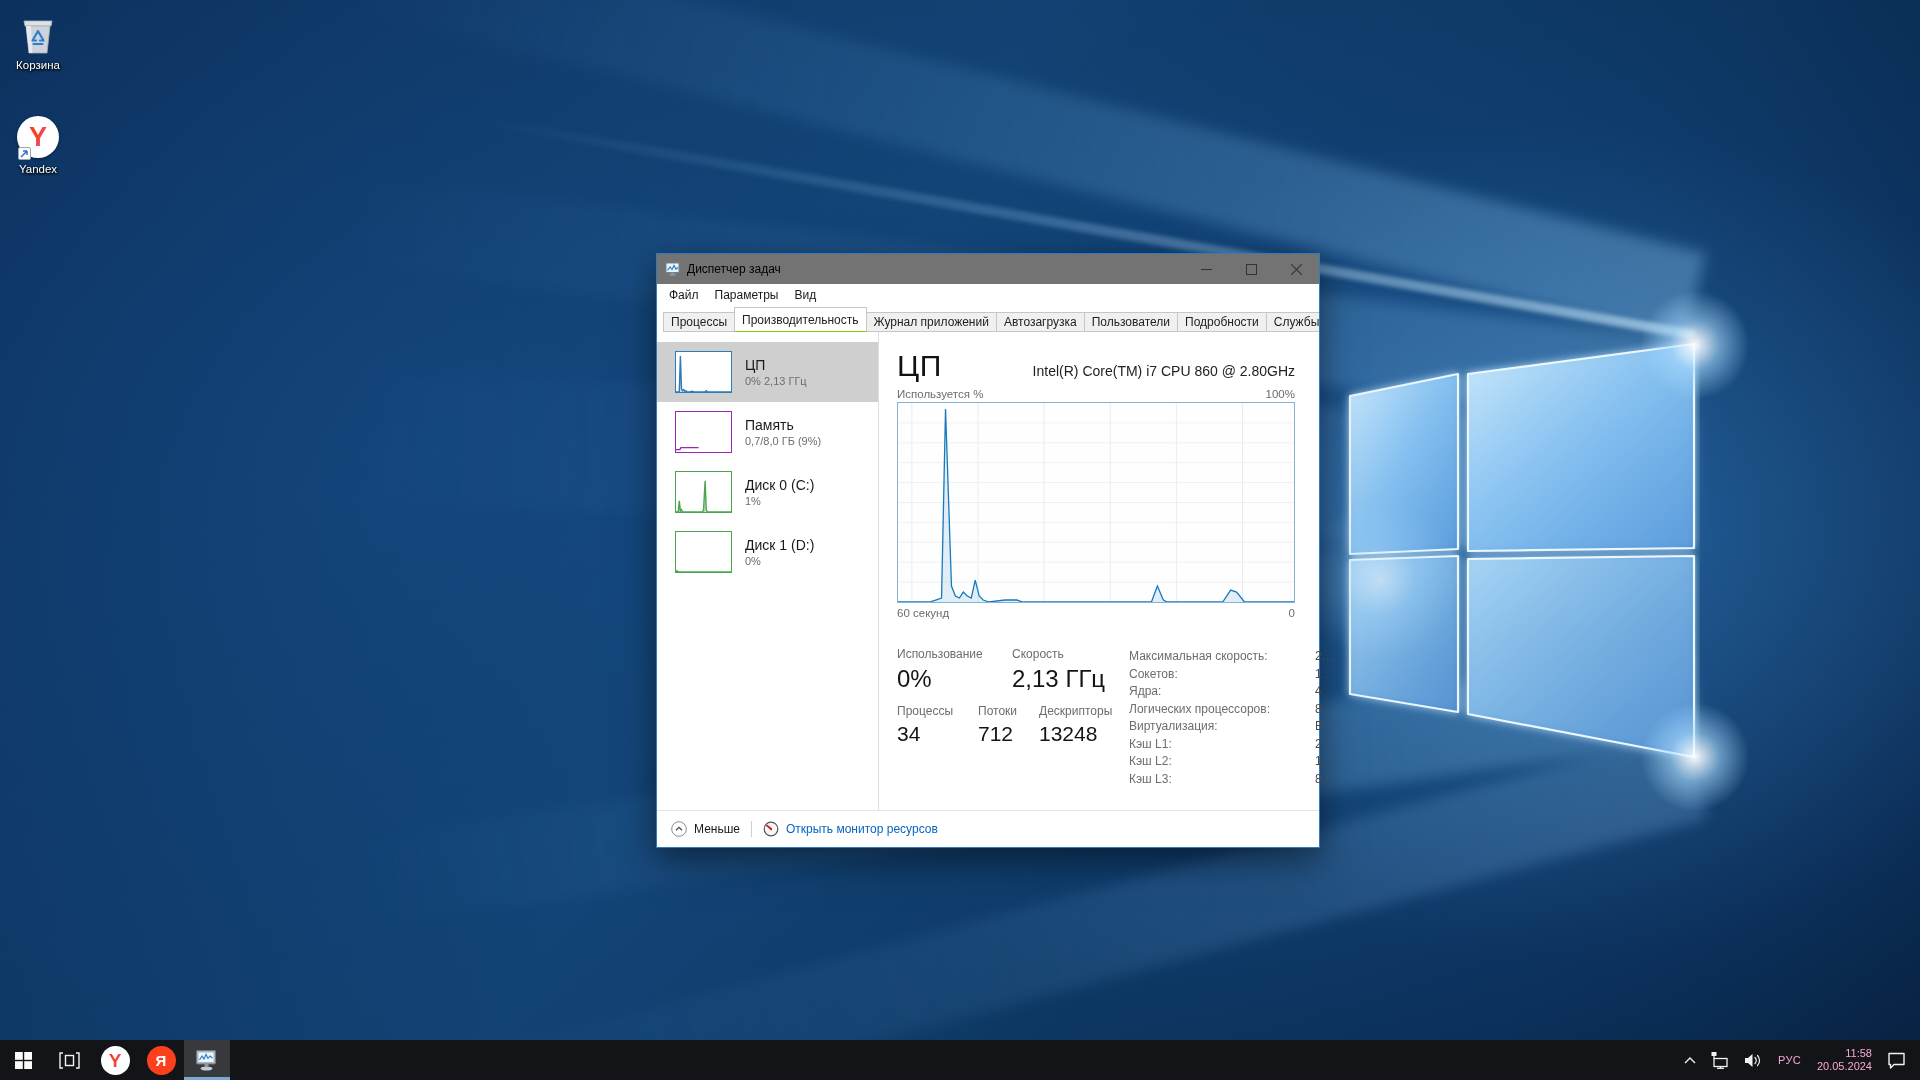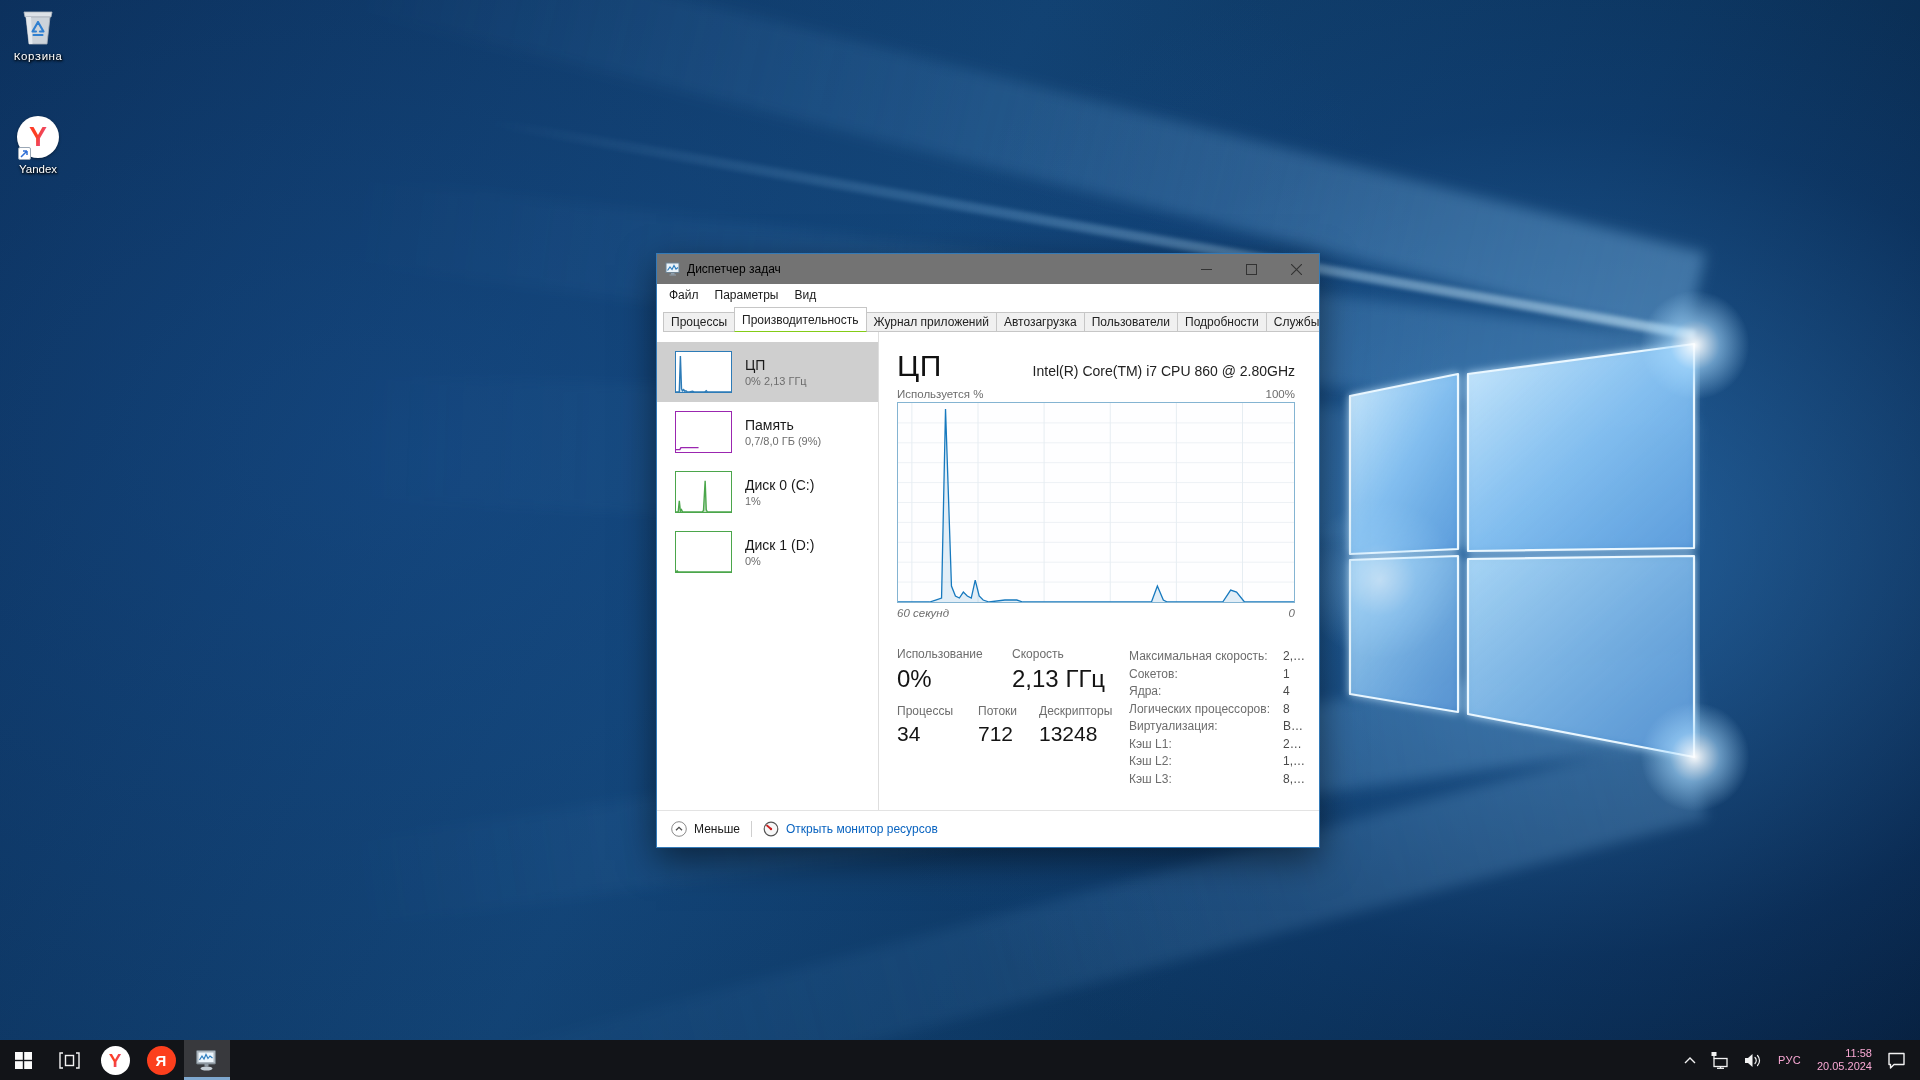--- a/index.html
+++ b/index.html
@@ -69,31 +69,31 @@
   .side-title { font-size:14px; color:#1a1a1a; }
   .side-sub { font-size:11px; color:#6d6d6d; margin-top:2px; }
 
   .main { flex:1; padding:16px 24px 0 18px; min-width:0; }
   .cpu-header { display:flex; justify-content:space-between; align-items:flex-end; height:34px; }
   .cpu-heading { font-size:30px; font-weight:300; color:#111; line-height:32px; letter-spacing:0.5px; }
   .cpu-name { font-size:14px; color:#222; padding-bottom:3px; }
   .axis-row { display:flex; justify-content:space-between; font-size:11.5px; color:#6d6d6d; margin-top:6px; }
   .graph { height:201px; border:1px solid #84b4d2; background:#fefeff; position:relative; margin-top:2px; }
   .graph svg.plot { position:absolute; inset:0; width:100%; height:100%; }
-  .axis-bottom { display:flex; justify-content:space-between; font-size:11.5px; color:#6d6d6d; margin-top:4px;font-style:italic; }
+  .axis-bottom { display:flex; justify-content:space-between; font-size:11.5px; color:#6d6d6d; margin-top:4px; }
 
   .stats { display:flex; margin-top:28px; }
   .stats-left { width:232px; flex:none; }
   .s-row { display:flex; margin-bottom:11px; }
   .s-cell .s-label { font-size:12px; color:#6d6d6d; }
   .s-big { font-size:24px; color:#141414; margin-top:4px; }
   .s-mid { font-size:21px; color:#141414; margin-top:4px; }
   .cell-usage { width:115px; } .cell-proc { width:81px; } .cell-thr { width:61px; }
   .stats-right { flex:1; padding-top:1px; }
-  .d-row { display:flex; line-height:17.5px; }
+  .d-row { display:flex; line-height:17.5px;gap:32px; }
   .d-label { width:154px; flex:none; font-size:12px; color:#6d6d6d; }
   .d-value { font-size:12px; color:#4a4a4a; }
 
   .tm-footer { height:37px; flex:none; border-top:1px solid #e3e3e3; display:flex; align-items:center; padding-left:14px; }
   .less-btn { display:flex; align-items:center; gap:7px; font-size:12px; color:#1a1a1a; }
   .f-divider { width:1px; height:16px; background:#cfcfcf; margin:0 11px; }
   .resmon { display:flex; align-items:center; gap:7px; font-size:12px; color:#0a64c0; cursor:pointer; }
 
   
   .taskbar { position:absolute; left:0; bottom:0; width:1920px; height:40px; background:#121418;
@@ -144,21 +144,21 @@
       <polygon points="128,44 354,14 354,218 128,221" fill="url(#paneT)"></polygon>
       <polygon points="10,230 118,226 118,382 10,364" fill="url(#paneB)"></polygon>
       <polygon points="128,229 354,226 354,427 128,384" fill="url(#paneB)"></polygon>
     </g>
   </svg>
   <div class="glow g1"></div>
   <div class="glow g2"></div>
   <div class="glow g3"></div>
 </div>
 
-<div class="dicon" style="left:0;top:3px;font-family:Liberation Mono, monospace;">
+<div class="dicon" style="left:0;top:12px;">
   <div class="ic">
     <svg width="44" height="44" viewBox="0 0 44 44">
       <polygon points="8,9 36,9 35,14 9,14" fill="#dde2e7" stroke="#aeb6bf" stroke-width="0.8"></polygon>
       <polygon points="10,14 34,14 31,41 13,41" fill="#ccd3da" stroke="#a7afb8" stroke-width="0.8"></polygon>
       <polygon points="10,14 15,14 16.5,41 13,41" fill="#e4e9ee"></polygon>
       <path d="M22,19 L16.5,28.5 L20,28.5 M22,19 L27.5,28.5 L24,28.5 M17.5,32 L26.5,32" fill="none" stroke="#2f7fd0" stroke-width="2.1" stroke-linecap="round" stroke-linejoin="round"></path>
     </svg>
   </div>
   <div class="lbl">Корзина</div>
 </div>

